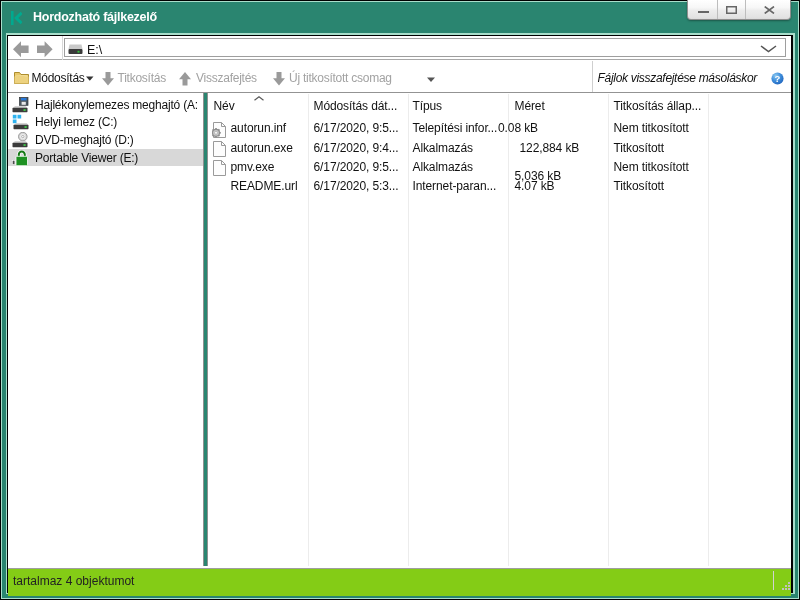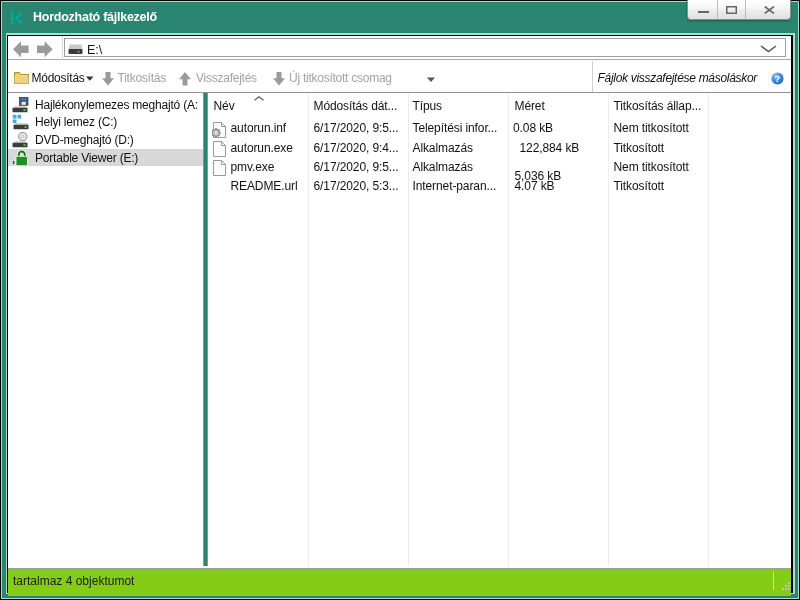--- a/index.html
+++ b/index.html
@@ -208,21 +208,21 @@
           <line x1="-3.4" y1="-3.4" x2="3.4" y2="3.4"></line>
             <line x1="-3.4" y1="3.4" x2="3.4" y2="-3.4"></line>
         </g>
         <circle r="3.5" fill="#c9c9c9" stroke="#8f8f8f" stroke-width="1.2"></circle>
         <circle r="1.5" fill="#f7f7f7" stroke="#a5a5a5" stroke-width="0.6"></circle>
       </g>
     </svg>
     <div class="cell" style="left:22.5px; top:28.3px;">autorun.inf</div>
     <div class="cell" style="left:105.5px; top:28.3px;">6/17/2020, 9:5...</div>
     <div class="cell" style="left:204.5px; top:28.3px;">Telepítési infor...</div>
-    <div class="cell" style="left:305px; top:28.3px;">0.08 kB</div>
+    <div class="cell" style="left:290px; top:28.3px;">0.08 kB</div>
     <div class="cell" style="left:405.5px; top:28.3px;">Nem titkosított</div>
 
     <svg class="abs" style="left:4px; top:48px;" width="14" height="16" viewBox="0 0 14 16">
       <path d="M1.5,0.5 L9.5,0.5 L13.5,4.5 L13.5,15.5 L1.5,15.5 Z" fill="#fdfdfd" stroke="#9a9a9a" stroke-width="1"></path>
       <path d="M9.5,0.5 L9.5,4.5 L13.5,4.5" fill="none" stroke="#9a9a9a" stroke-width="1"></path>
     </svg>
     <div class="cell" style="left:22.5px; top:47.5px;">autorun.exe</div>
     <div class="cell" style="left:105.5px; top:47.5px;">6/17/2020, 9:4...</div>
     <div class="cell" style="left:204.5px; top:47.5px;">Alkalmazás</div>
     <div class="cell" style="left:311.5px; top:47.5px;">122,884 kB</div>

